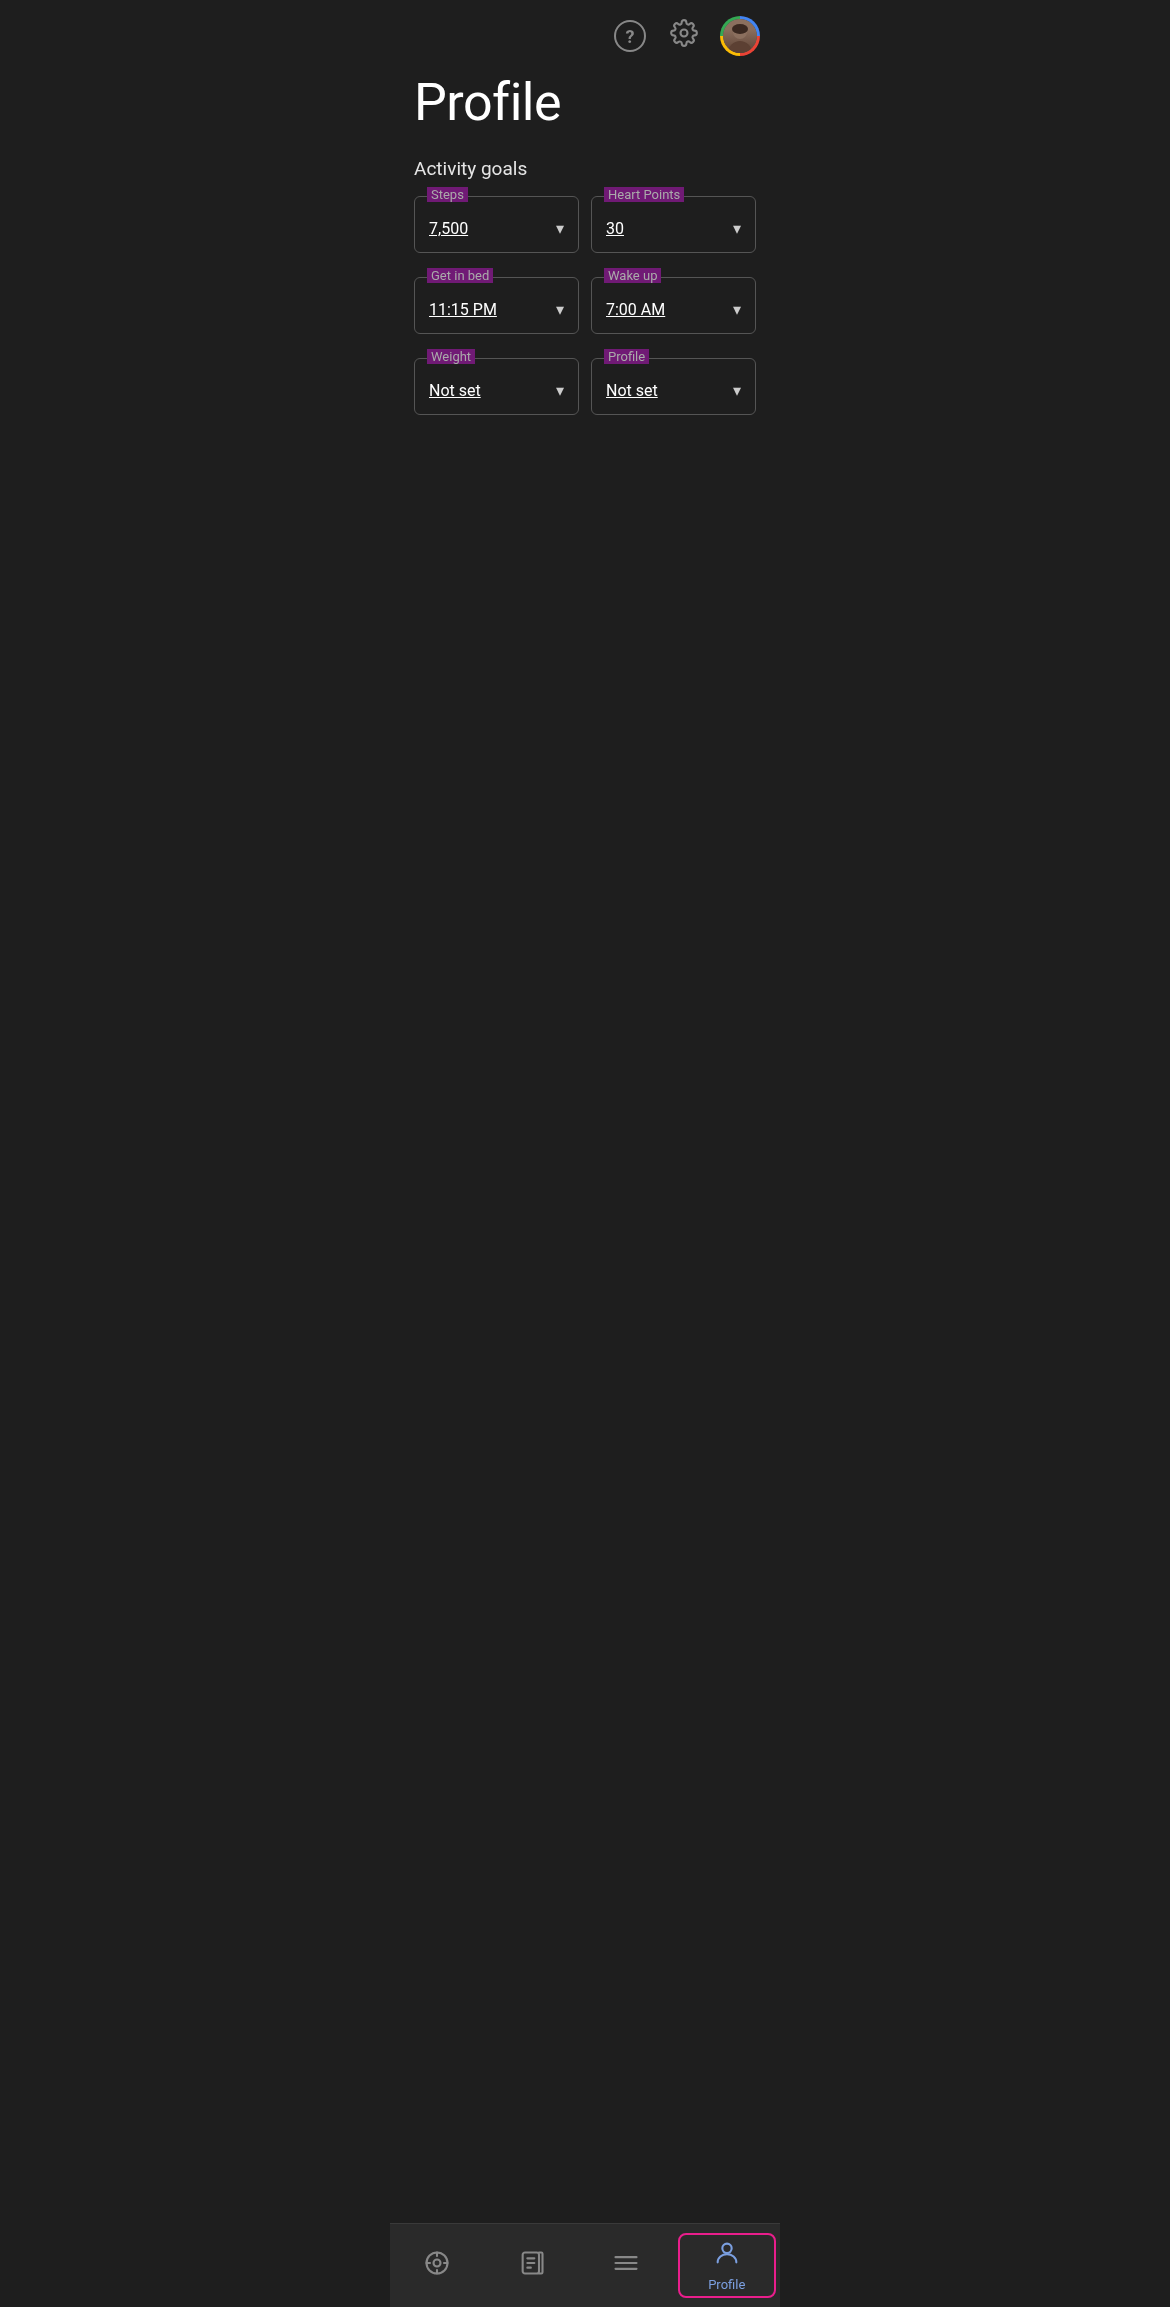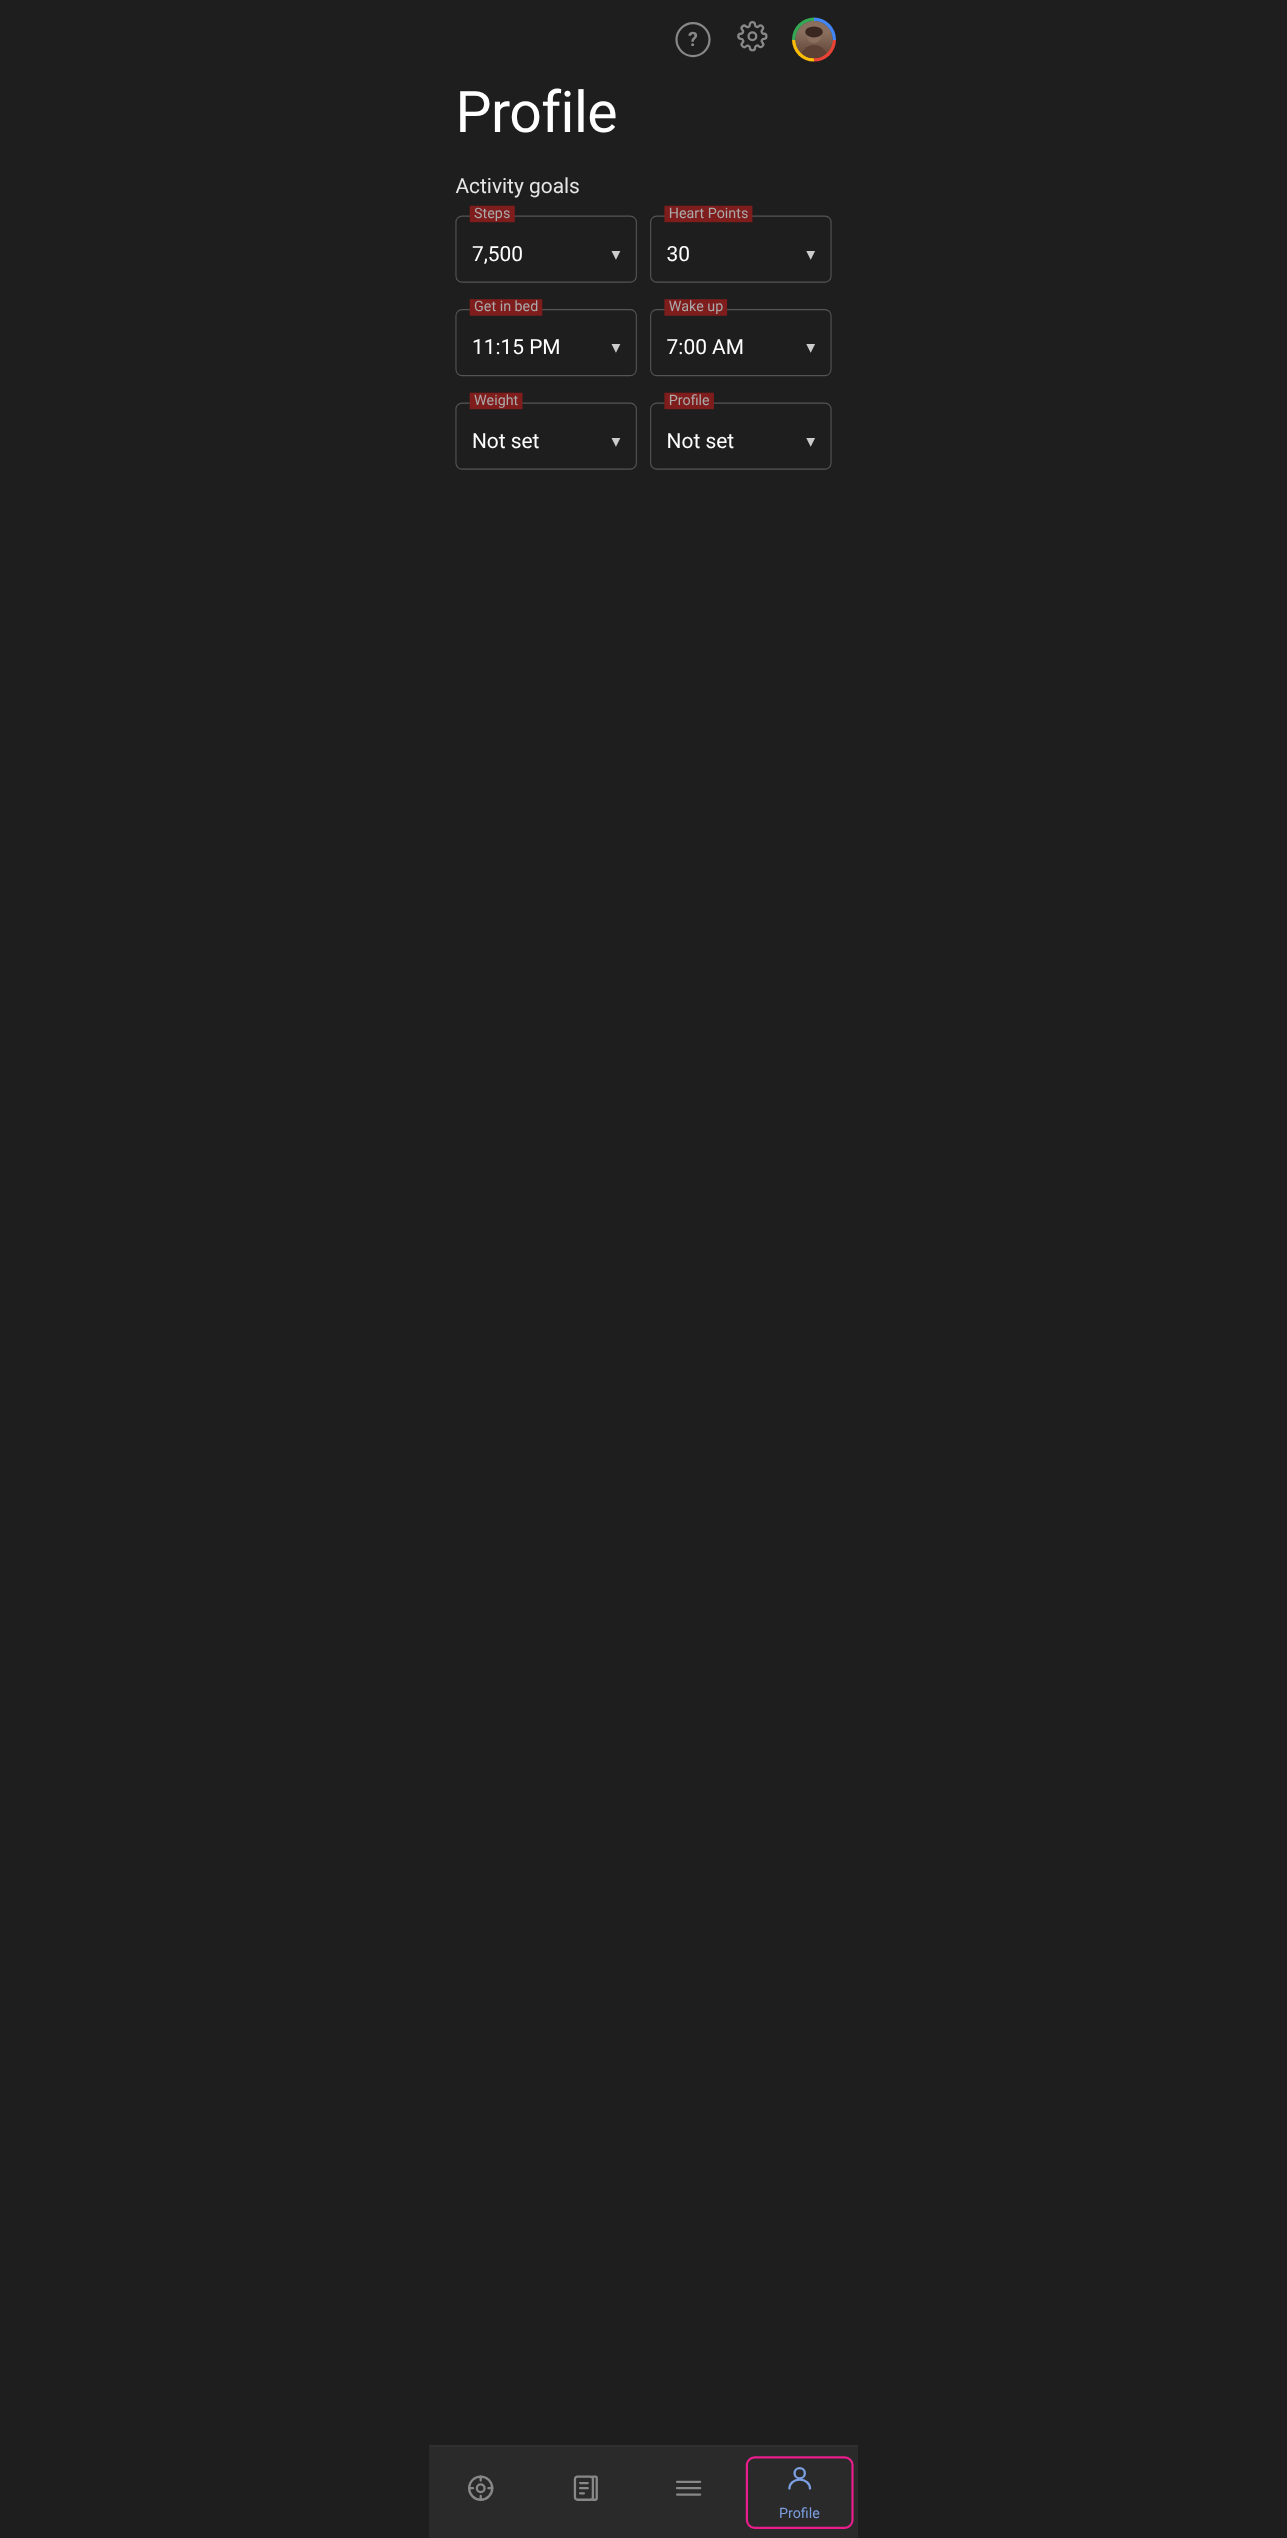--- a/index.html
+++ b/index.html
@@ -100,38 +100,39 @@
       border-radius: 6px;
       padding: 0;
       position: relative;
       background: #1e1e1e;
     }
 
     .dropdown-label {
       position: absolute;
       top: -10px;
       left: 12px;
-      background: #7f1d1d;
+      background: #701a75;
       padding: 0 4px;
       font-size: 13px;
       color: #aaa;
     }
 
     .dropdown-value-row {
       display: flex;
       align-items: center;
       justify-content: space-between;
       padding: 22px 14px 14px;
       cursor: pointer;
     }
 
     .dropdown-value {
-      font-size: 19px;
+      font-size: 16px;
       color: #ffffff;
       font-weight: 400;
+      text-decoration: underline;
     }
 
     .chevron-down {
       color: #ccc;
       font-size: 16px;
     }
 
     .bedtime-row {
       display: flex;
       align-items: center;

